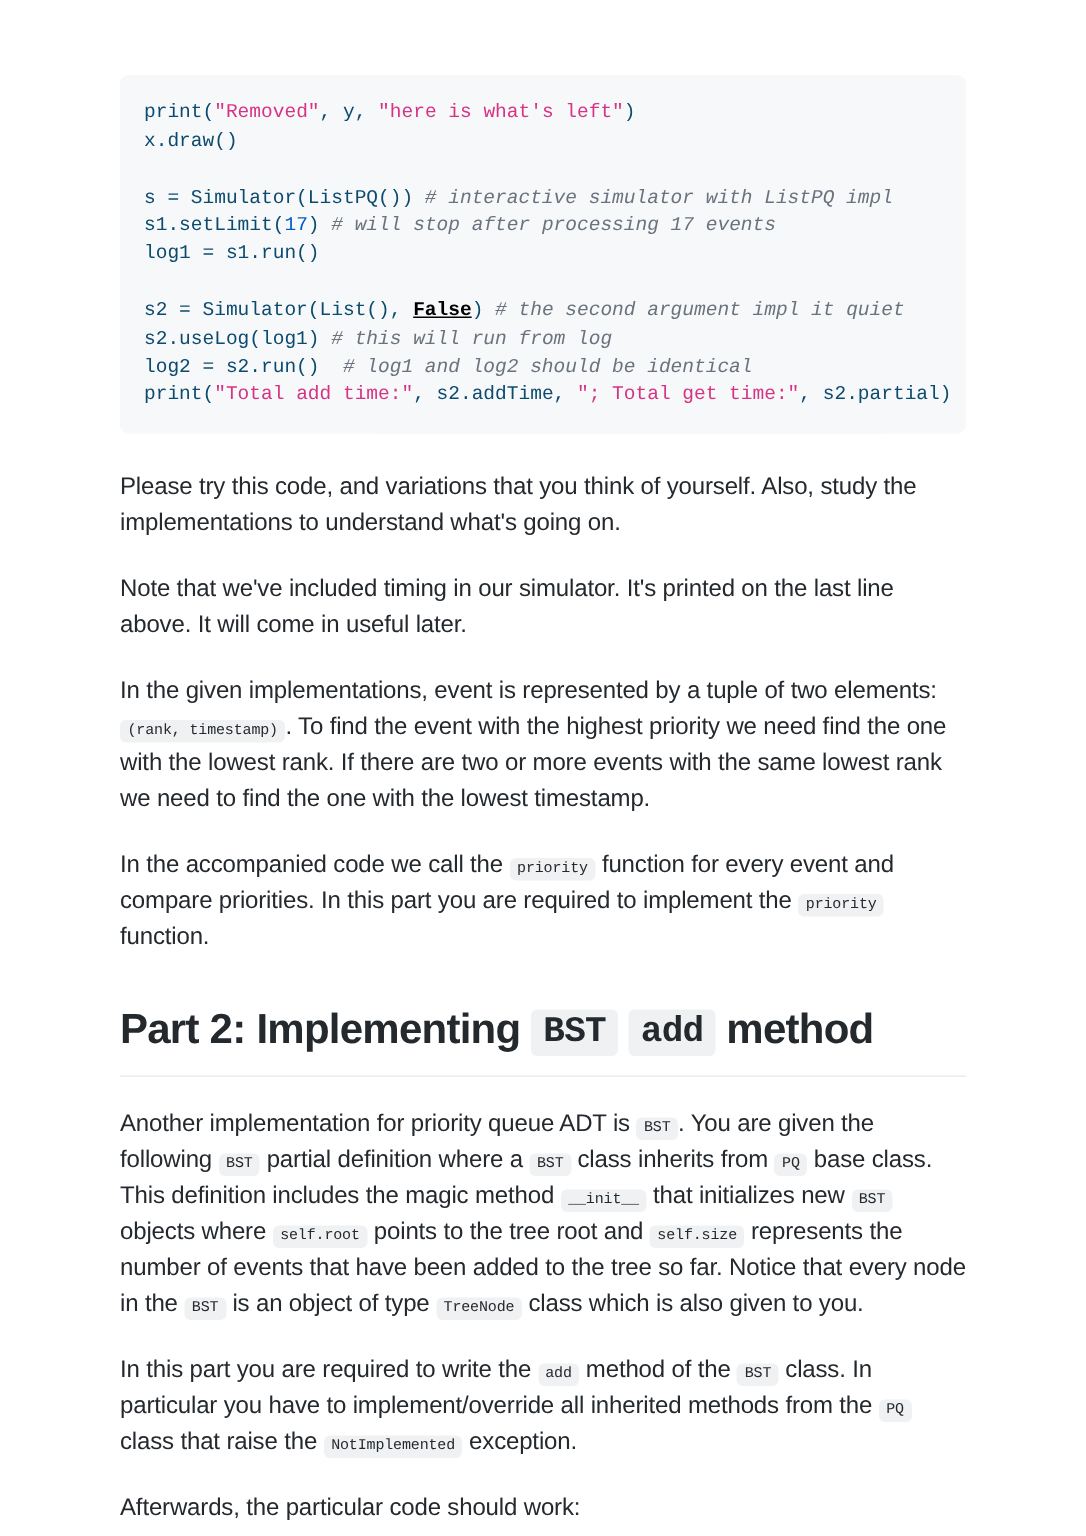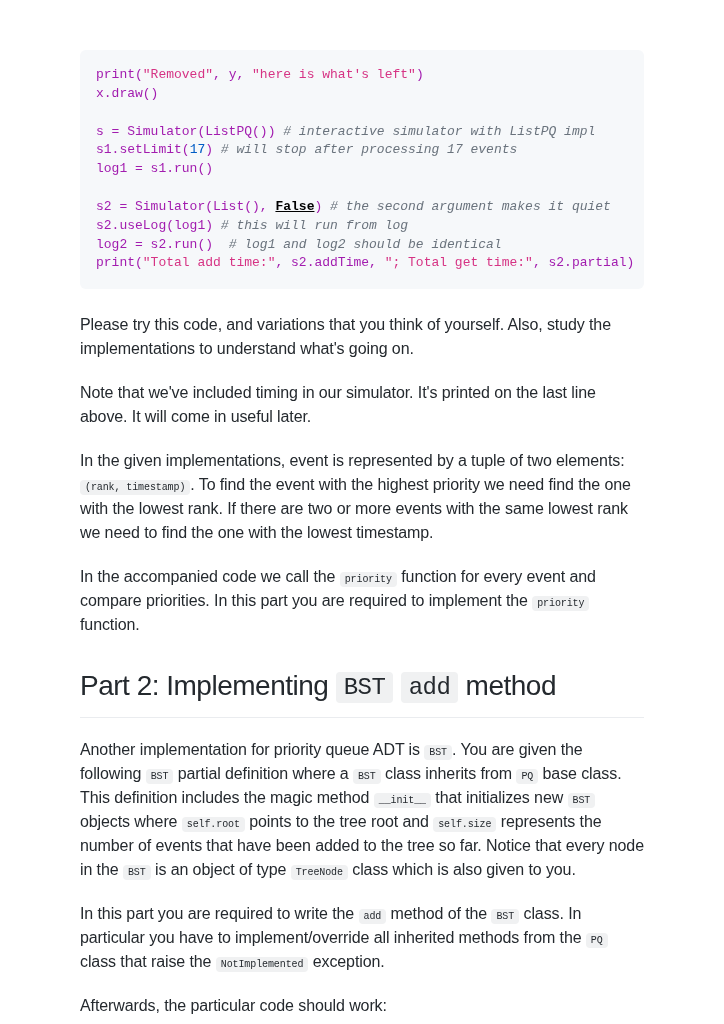--- a/index.html
+++ b/index.html
@@ -19,33 +19,33 @@
     font-size: 13px;
     line-height: 1.45;
     overflow: auto;
     margin: 0 0 24px 0;
     white-space: pre;
   }
   .tok-str { color: #d63384; }  
   .tok-num { color: #005cc5; }  
   .tok-kw  { color: #000000; font-weight: bold; text-decoration: underline; }
   .tok-cmt { color: #6a737d; font-style: italic; }
-  .tok-plain { color: #a21caf; }
+  .tok-plain { color: #0c4a6e; }
   p { margin: 0 0 20px 0; letter-spacing: -0.1px;}
   code.il {
     font-family: "SFMono-Regular", Consolas, "Liberation Mono", Menlo, monospace;
     font-size: 10px;
     background: #f0f1f2;
     padding: 2px 5px;
     border-radius: 4px;
     color: #24292e;
   }
   h2 {
     font-size: 28px;
-    font-weight: 400;
+    font-weight: 700;
     letter-spacing: -0.5px;
     border-bottom: 1px solid #eaecef;
     padding-bottom: 10px;
     margin: 28px 0 20px 0;
   }
   h2 code.il {
     font-size: 24px;
     padding: 2px 8px;
     vertical-align: 1px;
   }
@@ -53,21 +53,21 @@
 </head>
 <body>
 
 <div class="codeblock"><span class="tok-plain">print(</span><span class="tok-str">"Removed"</span><span class="tok-plain">, y, </span><span class="tok-str">"here is what's left"</span><span class="tok-plain">)</span>
 <span class="tok-plain">x.draw()</span>
 
 <span class="tok-plain">s = Simulator(ListPQ()) </span><span class="tok-cmt"># interactive simulator with ListPQ impl</span>
 <span class="tok-plain">s1.setLimit(</span><span class="tok-num">17</span><span class="tok-plain">) </span><span class="tok-cmt"># will stop after processing 17 events</span>
 <span class="tok-plain">log1 = s1.run()</span>
 
-<span class="tok-plain">s2 = Simulator(List(), </span><span class="tok-kw">False</span><span class="tok-plain">) </span><span class="tok-cmt"># the second argument makes it quiet</span>
+<span class="tok-plain">s2 = Simulator(List(), </span><span class="tok-kw">False</span><span class="tok-plain">) </span><span class="tok-cmt"># the second argument impl it quiet</span>
 <span class="tok-plain">s2.useLog(log1) </span><span class="tok-cmt"># this will run from log</span>
 <span class="tok-plain">log2 = s2.run()  </span><span class="tok-cmt"># log1 and log2 should be identical</span>
 <span class="tok-plain">print(</span><span class="tok-str">"Total add time:"</span><span class="tok-plain">, s2.addTime, </span><span class="tok-str">"; Total get time:"</span><span class="tok-plain">, s2.partial)</span></div>
 
 <p>Please try this code, and variations that you think of yourself. Also, study the implementations to understand what's going on.</p>
 
 <p>Note that we've included timing in our simulator. It's printed on the last line above. It will come in useful later.</p>
 
 <p><span>In the given implementations, event is represented by a tuple of two elements: </span><code class="il">(rank, timestamp)</code><span>. To find the event with the highest priority we need find the one with the lowest rank. If there are two or more events with the same lowest rank we need to find the one with the lowest timestamp.</span></p>
 

